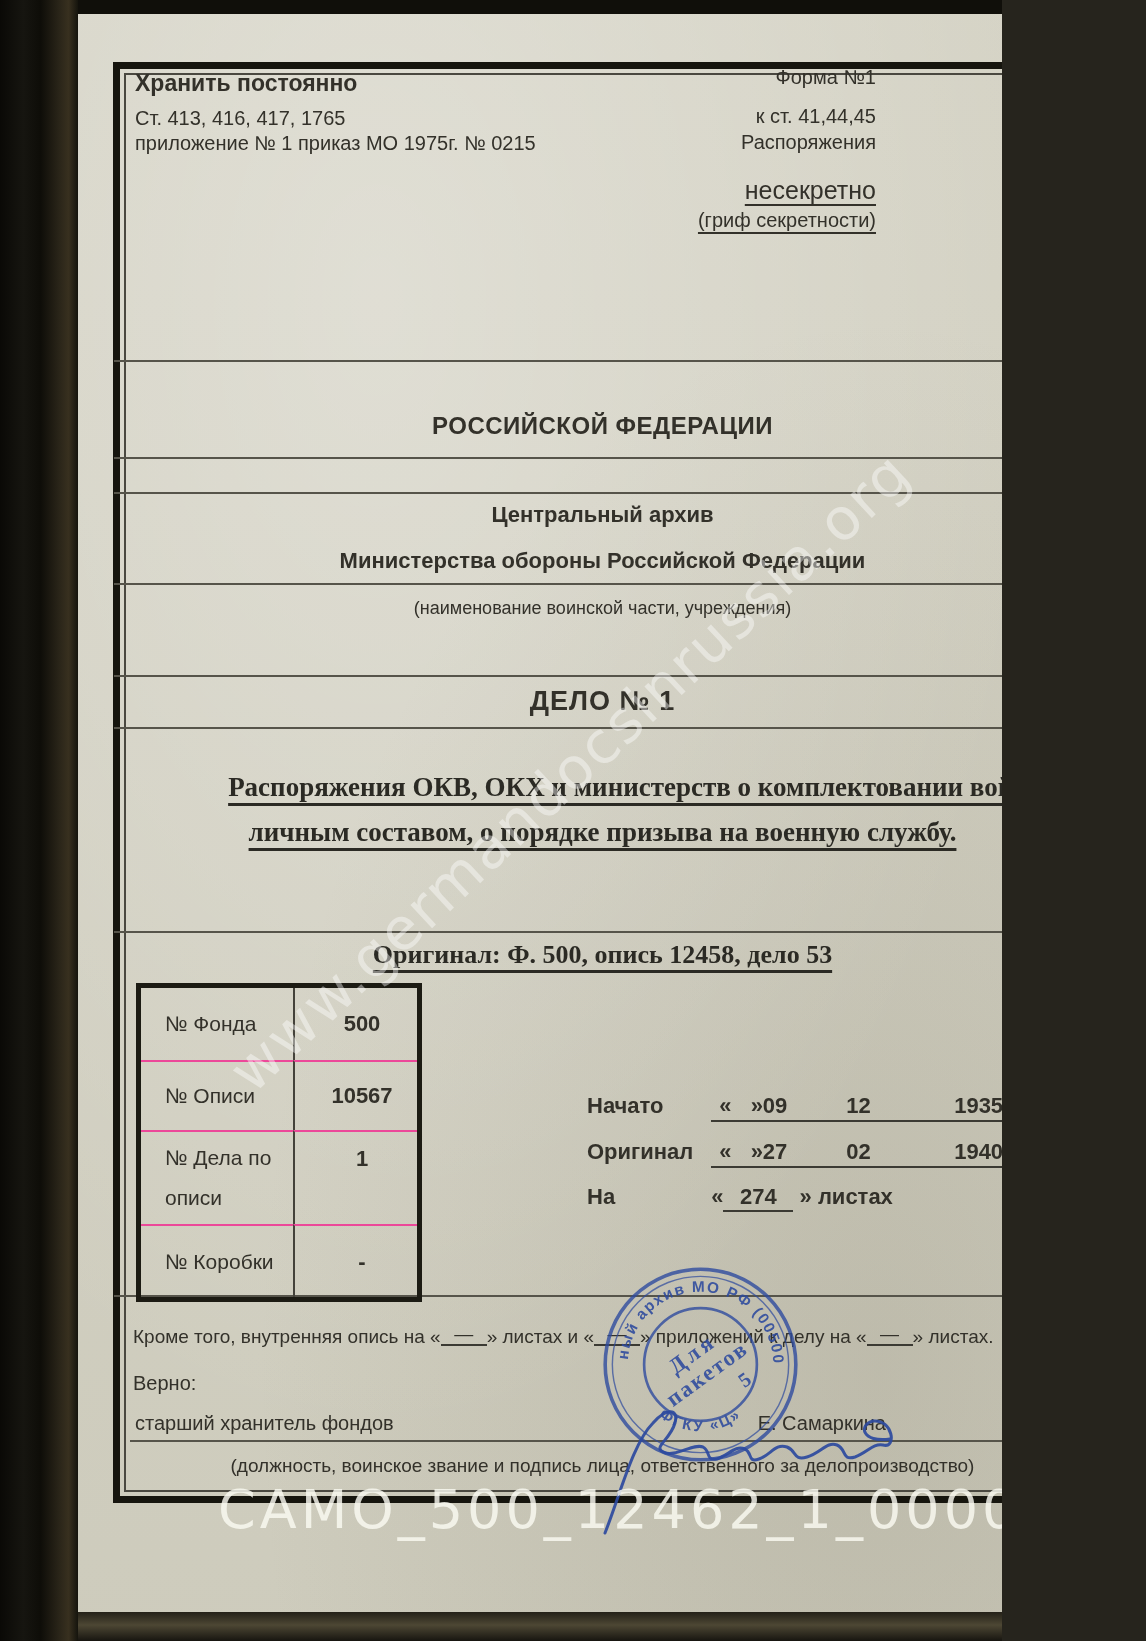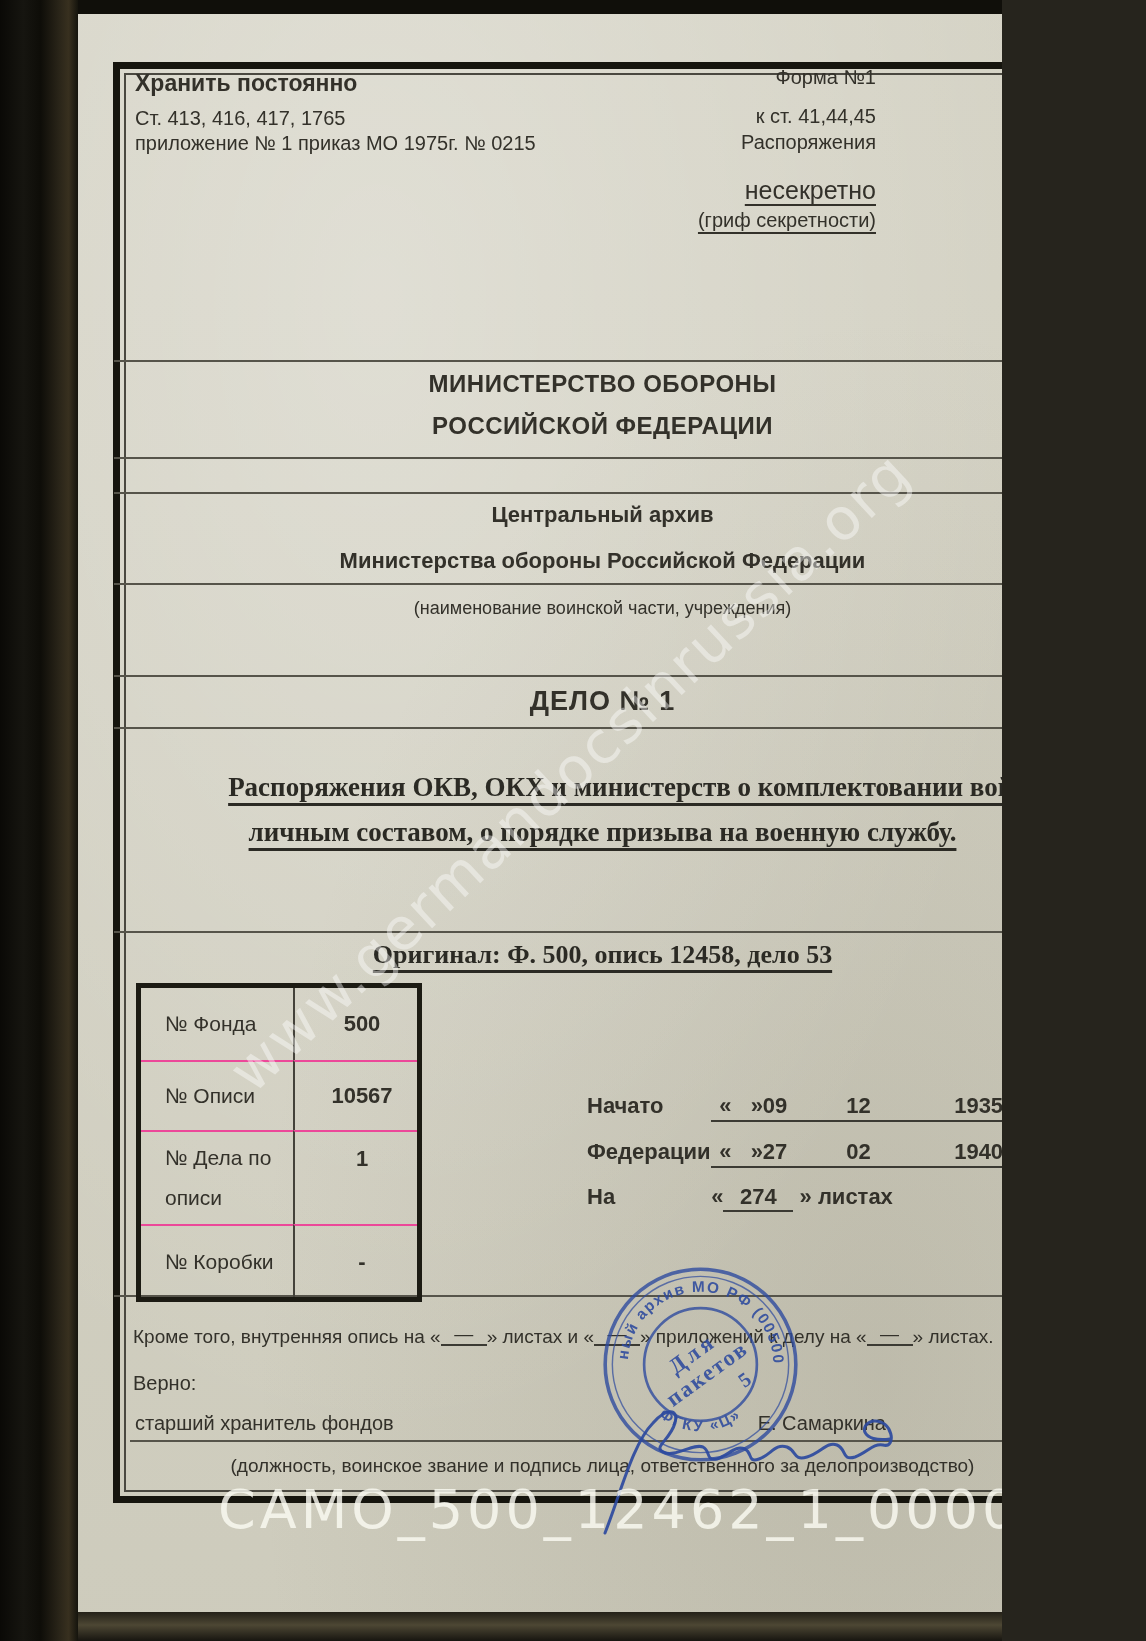--- a/index.html
+++ b/index.html
@@ -69,21 +69,20 @@
 
   <div class="hline" style="top:360px;"></div>
   <div class="hline" style="top:457px;"></div>
   <div class="hline" style="top:492px;"></div>
   <div class="hline" style="top:583px;"></div>
   <div class="hline" style="top:675px;"></div>
   <div class="hline" style="top:727px;"></div>
   <div class="hline" style="top:931px;"></div>
   <div class="hline" style="top:1295px;"></div>
 
-  <div class="abs ctr sans-b" style="top:370px;font-size:24px;letter-spacing:.5px;">МИНИСТЕРСТВО ОБОРОНЫ</div>
   <div class="abs ctr sans-b" style="top:412px;font-size:24px;letter-spacing:.5px;">РОССИЙСКОЙ ФЕДЕРАЦИИ</div>
 
   <div class="abs ctr sans-b" style="top:502px;font-size:22px;">Центральный архив</div>
   <div class="abs ctr sans-b" style="top:548px;font-size:22px;">Министерства обороны  Российской Федерации</div>
   <div class="abs ctr" style="top:598px;font-size:18px;">(наименование воинской части, учреждения)</div>
 
   <div class="abs ctr sans-b" style="top:686px;font-size:27px;letter-spacing:1px;">ДЕЛО № 1</div>
   <div class="abs ctr serif" style="top:772px;font-size:27px;padding-left:32px;">Распоряжения ОКВ, ОКХ и министерств о комплектовании войск</div>
   <div class="abs ctr serif" style="top:817px;font-size:27px;">личным составом, о порядке призыва на военную службу.</div>
 
@@ -104,21 +103,21 @@
     <span class="dlabel">Начато</span>
     <span class="dline">
         <span>«</span>
         <span style="margin-left:-52px;">09</span>
         <span style="margin-left:-120px;">»</span>
         <span>12</span>
         <span>1935</span>
       </span><span>г.</span>
   </div>
   <div class="drow" style="top:1139px;">
-    <span class="dlabel">Федерации</span>
+    <span class="dlabel">Оригинал</span>
     <span class="dline">
         <span>«</span>
         <span style="margin-left:-52px;">27</span>
         <span style="margin-left:-120px;">»</span>
         <span>02</span>
         <span>1940</span>
       </span><span>г.</span>
   </div>
   <div class="drow" style="top:1184px;">
     <span class="dlabel">На</span>

